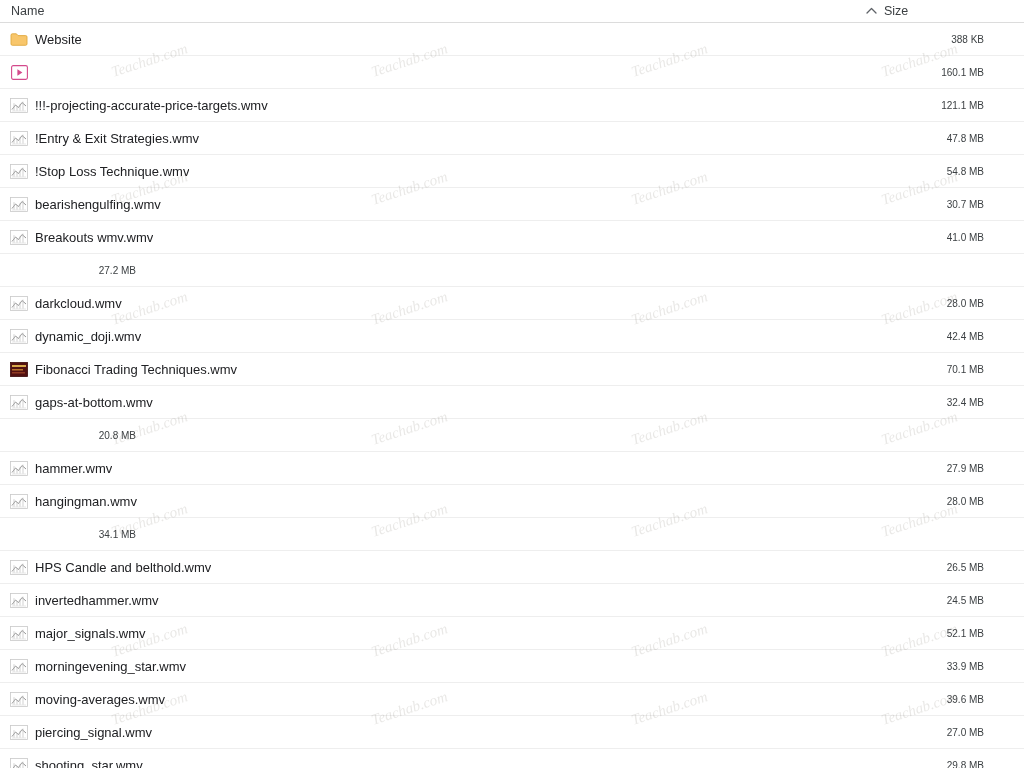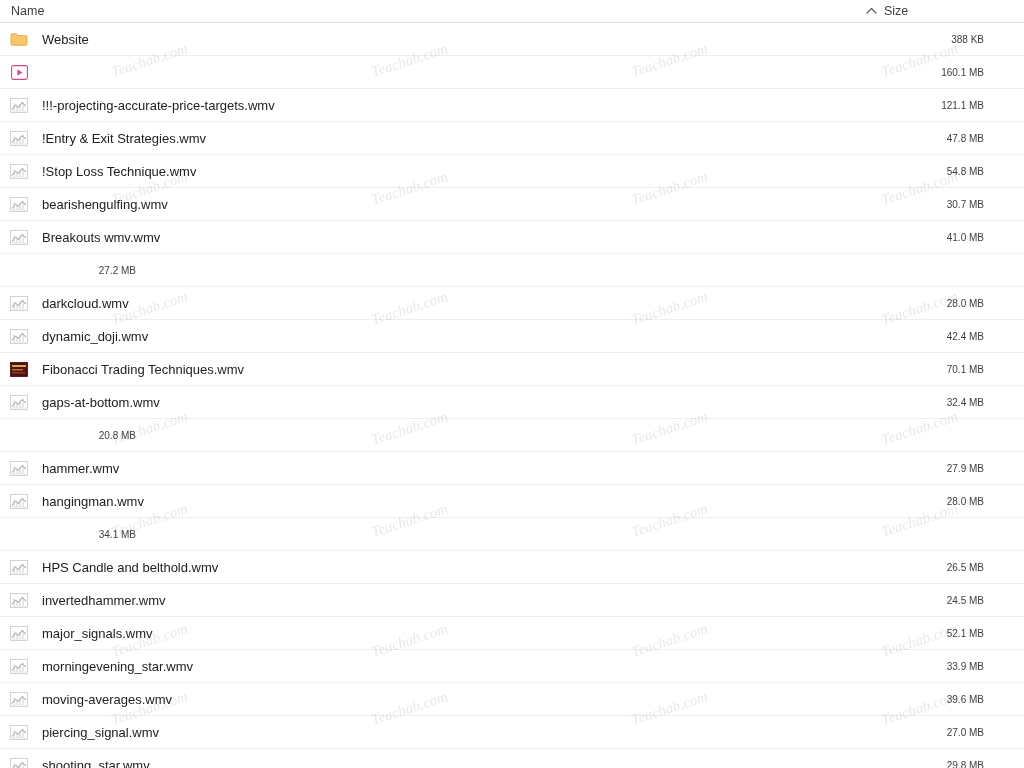--- a/index.html
+++ b/index.html
@@ -73,21 +73,21 @@
     overflow: hidden;
     text-overflow: ellipsis;
   }
   .row .col-size {
     color: #3c4043;
     font-size: 10px;
     text-align: right;
     padding-right: 40px;
   }
   .name-text {
-    margin-left: 12px;
+    margin-left: 5px;
     font-size: 13px;
     color: #202124;
     white-space: nowrap;
     overflow: hidden;
     text-overflow: ellipsis;
   }
 
   
   .icon {
     width: 22px;

